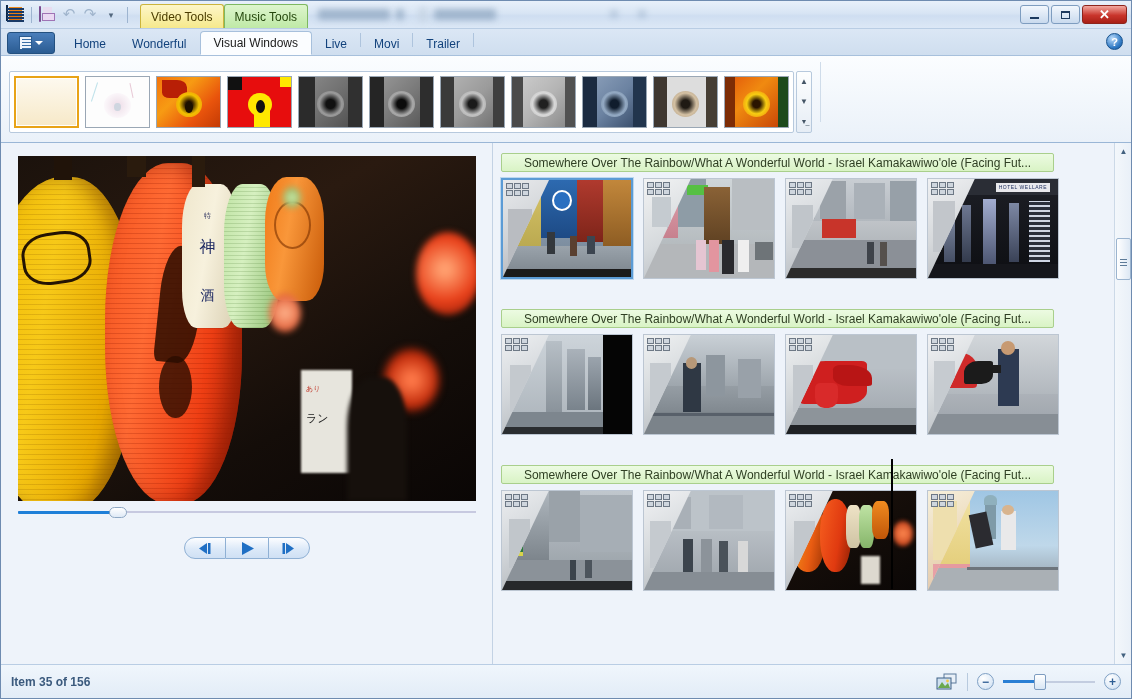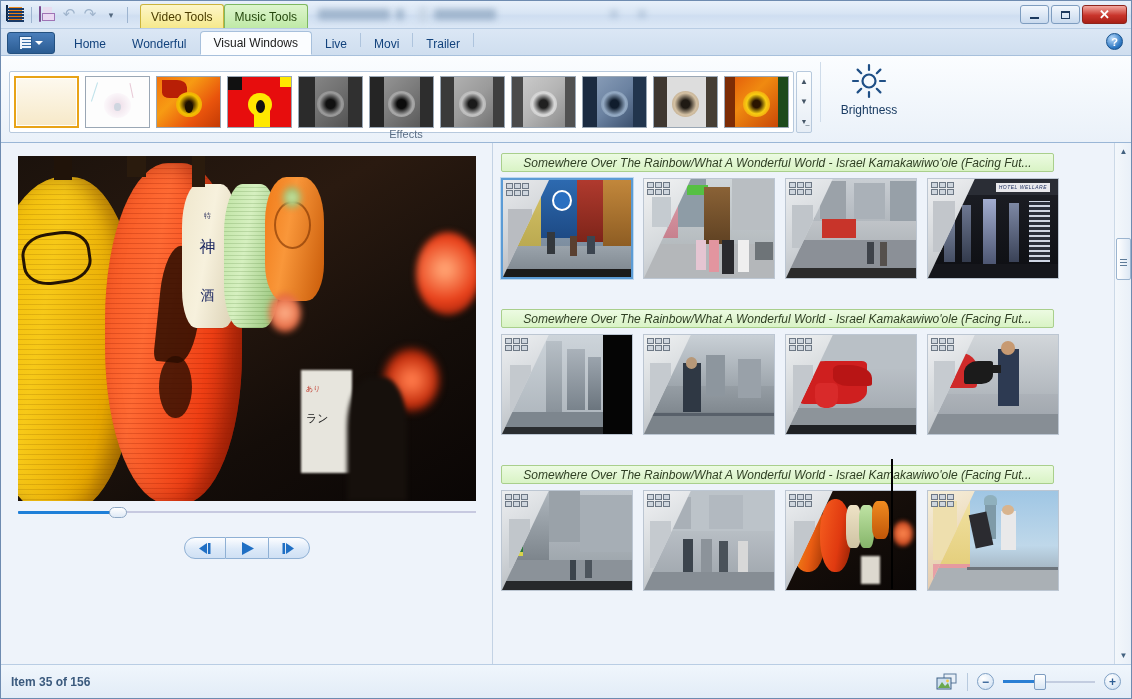--- a/index.html
+++ b/index.html
@@ -194,21 +194,21 @@
   }
   .tbtn:first-child { border-top-left-radius:11px; border-bottom-left-radius:11px; width:42px;}
   .tbtn:last-child { border-top-right-radius:11px; border-bottom-right-radius:11px; width:42px;}
   .tbtn.mid { border-left:none; border-right:none; width:42px;}
 
   
   .storyboard {
     flex:1; position:relative; overflow:hidden;
     background:#eef3fa; padding:10px 0 0 8px;
   }
-  .track-row { margin-bottom:6px; position:relative;font-style:italic; }
+  .track-row { margin-bottom:6px; position:relative; }
   .music-bar {
     margin-left:0; width:553px; height:19px;
     background: linear-gradient(#ecfbe2, #d9f3c5);
     border:1px solid #a9cf8c; border-radius:2px;
     display:flex; align-items:center; justify-content:center;
     font-size:12px; color:#2f3f23; overflow:hidden; white-space:nowrap;
     padding:0 6px;
   }
   .clips { display:flex; gap:10px; margin-top:6px; }
   .clip {
@@ -426,40 +426,21 @@
       </div>
       <div class="gal-scroll">
         <span class="gal-btn">▲</span>
         <span class="gal-btn">▼</span>
         <span class="gal-btn" style="font-size:7px">▼̲</span>
       </div>
     </div>
 
     <div class="ribbon-sep"></div>
 
-    <div class="brightness">
-      <span class="sun">
-        <svg width="38" height="38" viewBox="0 0 38 38">
-          <circle cx="19" cy="19" r="6.5" fill="none" stroke="#1f4f86" stroke-width="2.2"></circle>
-          <g stroke="#1f4f86" stroke-width="2.2" stroke-linecap="round">
-            <line x1="19" y1="3" x2="19" y2="8"></line>
-            <line x1="19" y1="30" x2="19" y2="35"></line>
-            <line x1="3" y1="19" x2="8" y2="19"></line>
-            <line x1="30" y1="19" x2="35" y2="19"></line>
-            <line x1="7.6" y1="7.6" x2="11.2" y2="11.2"></line>
-            <line x1="26.8" y1="26.8" x2="30.4" y2="30.4"></line>
-            <line x1="30.4" y1="7.6" x2="26.8" y2="11.2"></line>
-            <line x1="11.2" y1="26.8" x2="7.6" y2="30.4"></line>
-          </g>
-        </svg>
-      </span>
-      <span>Brightness</span>
-    </div>
-
-    <div class="grp-label">Effects</div>
+
   </div>
 
   <div class="main">
 
     <div class="preview-pane">
       <div class="video">
         <div class="scene" style="background:linear-gradient(150deg,#1b120c 0%,#2a1a10 35%,#140d09 70%,#0a0605 100%)">
 
           <div style="position:absolute;left:-8%;top:6%;width:34%;height:98%;border-radius:52% 42% 48% 46%;
                background:linear-gradient(100deg,#f0b800 0%,#f7c918 40%,#e8a800 75%,#a96f00 100%);

